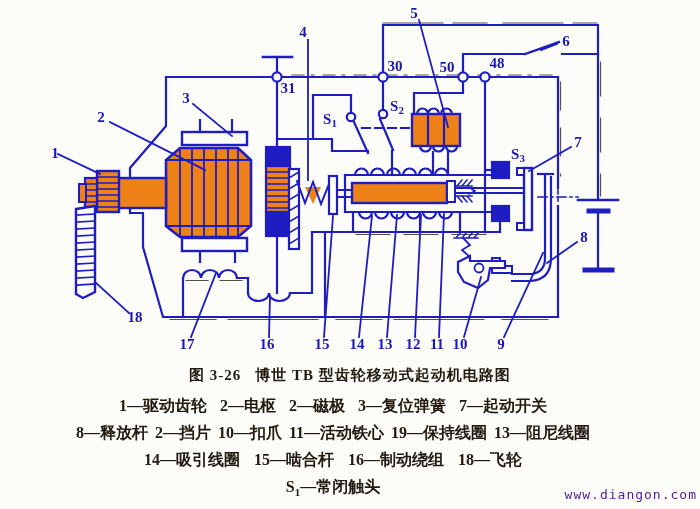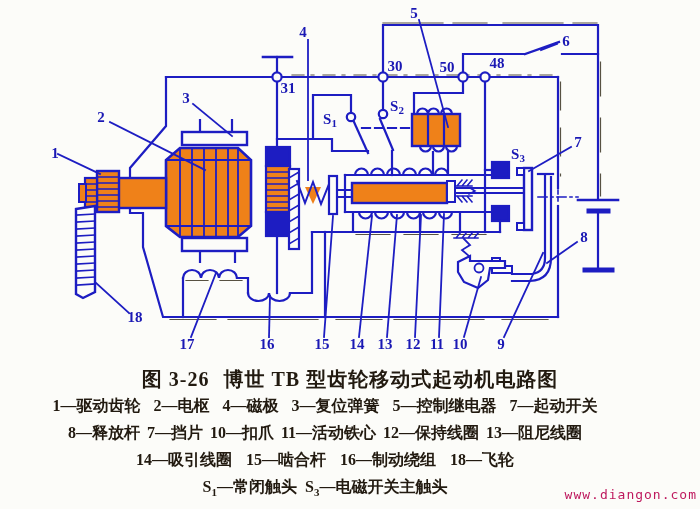--- a/index.html
+++ b/index.html
@@ -8,35 +8,35 @@
     font-family:"Liberation Serif","DejaVu Serif",serif;
   }
   .page{position:relative;width:700px;height:509px;}
   .diagram-wrap{position:absolute;left:0;top:0;width:700px;height:362px;}
   svg text{user-select:none;}
   .lbl{font:700 15px "Liberation Serif","DejaVu Serif",serif;fill:#1a18b4;}
   .lbl-s{font:700 15px "Liberation Serif","DejaVu Serif",serif;fill:#1a18b4;}
   .sub{font-size:11px;}
   .caption{
     position:absolute;left:0;top:366px;width:700px;text-align:center;
-    font-size:20px;font-weight:700;color:#221a10;letter-spacing:1px;
+    font-size:15px;font-weight:700;color:#221a10;letter-spacing:1px;
   }
   .caption .cap-prefix{margin-right:14px;}
   .legend-row{
-    position:absolute;left:0;width:650px;display:flex;justify-content:center;
+    position:absolute;left:8px;width:650px;display:flex;justify-content:center;
     font-size:16px;font-weight:700;color:#221a10;white-space:nowrap;
   }
   .row-1{top:396px;gap:13px;}
   .row-2{top:423px;gap:7px;}
   .row-3{top:450px;gap:14px;}
   .row-4{top:477px;gap:8px;}
   .legend-row sub{font-size:11px;}
   .watermark{
     position:absolute;right:3px;top:487px;
-    font:400 13px "DejaVu Sans Mono",monospace;color:#be185d;letter-spacing:1px;
+    font:400 13px "DejaVu Sans Mono",monospace;color:#4c1d95;letter-spacing:1px;
   }
 </style>
 </head>
 <body>
 
 <div class="page">
 
   <div class="diagram-wrap">
   <svg width="700" height="362" viewBox="0 0 700 362" xmlns="http://www.w3.org/2000/svg">
     <g fill="none" stroke="#1d1dc2" stroke-width="2.2" stroke-linecap="square" stroke-linejoin="miter">
@@ -274,38 +274,36 @@
   </svg>
   </div>
 
   <div class="caption">
     <span class="cap-prefix">图 3-26</span><span>博世 TB 型齿轮移动式起动机电路图</span>
   </div>
 
   <div class="legend-row row-1">
     <span>1—驱动齿轮</span>
     <span>2—电枢</span>
-    <span>4—磁极</span>
+    <span>2—磁极</span>
     <span>3—复位弹簧</span>
-    <span>5—控制继电器</span>
     <span>7—起动开关</span>
   </div>
   <div class="legend-row row-2">
     <span>8—释放杆</span>
-    <span>7—挡片</span>
+    <span>2—挡片</span>
     <span>10—扣爪</span>
     <span>11—活动铁心</span>
-    <span>12—保持线圈</span>
+    <span>19—保持线圈</span>
     <span>13—阻尼线圈</span>
   </div>
   <div class="legend-row row-3">
     <span>14—吸引线圈</span>
     <span>15—啮合杆</span>
     <span>16—制动绕组</span>
     <span>18—飞轮</span>
   </div>
   <div class="legend-row row-4">
     <span><span>S</span><sub>1</sub><span>—常闭触头</span></span>
-    <span><span>S</span><sub>3</sub><span>—电磁开关主触头</span></span>
   </div>
 
   <div class="watermark">www.diangon.com</div>
 </div>
 
 </body></html>

